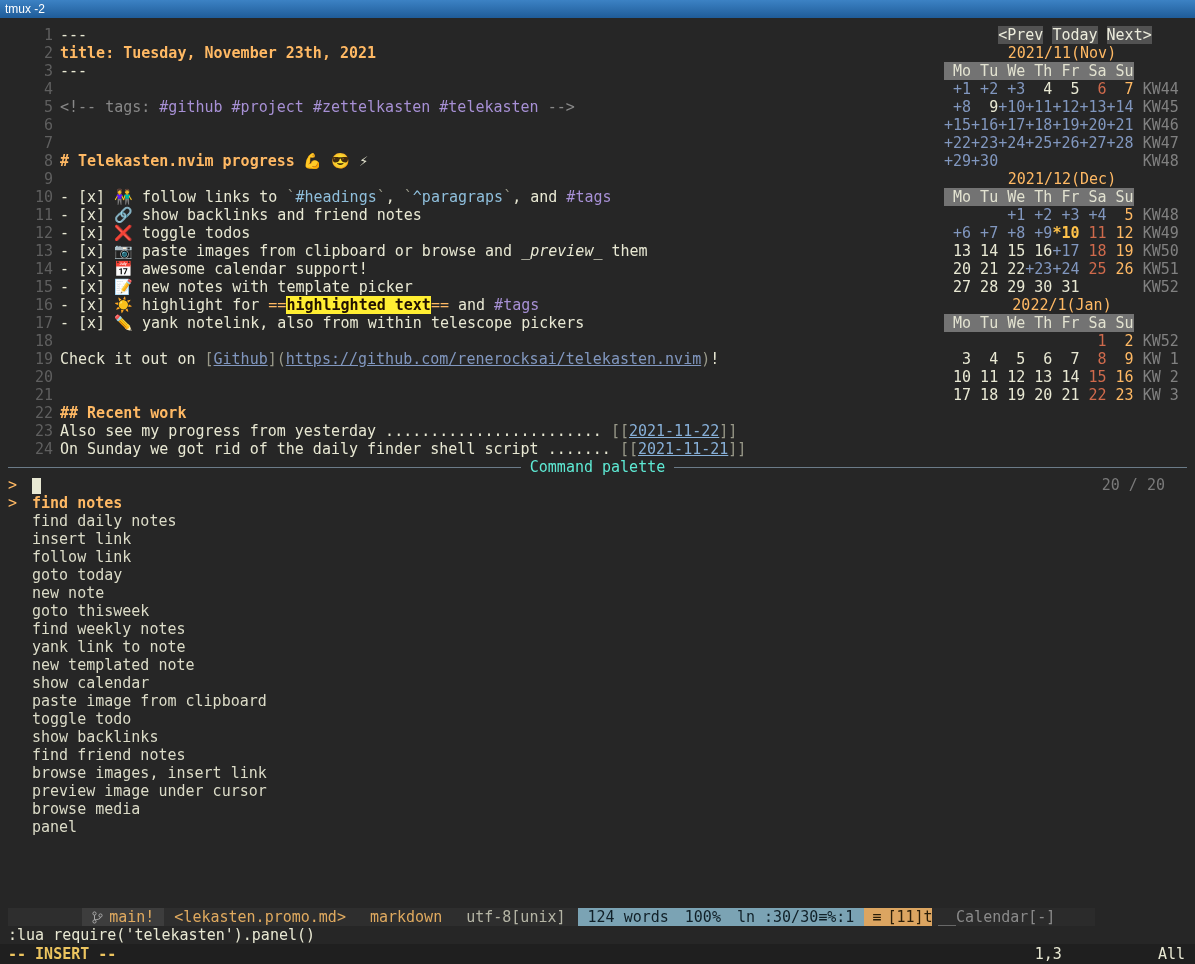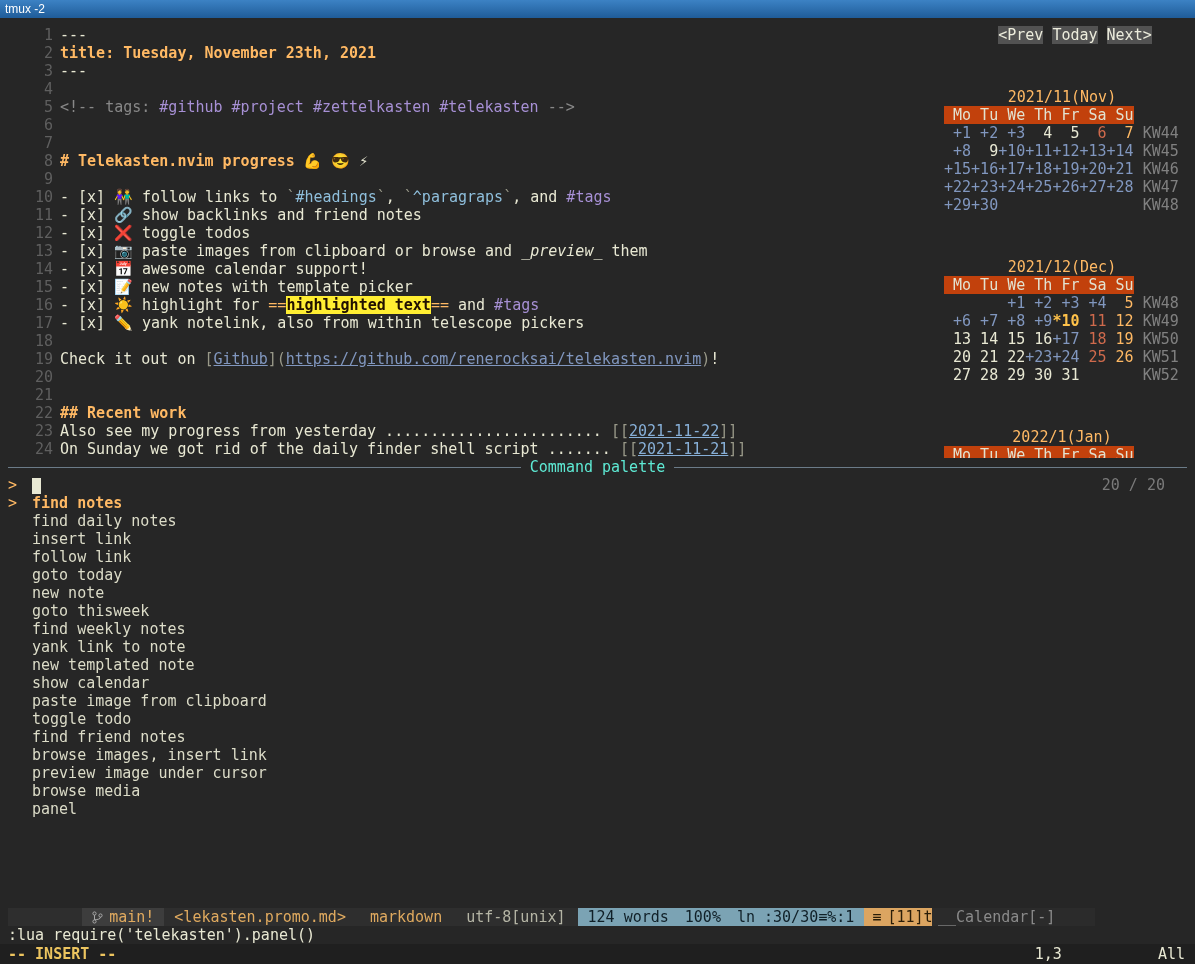--- a/index.html
+++ b/index.html
@@ -32,23 +32,23 @@
   .s-punct  { color:#999989; }
   .s-link   { color:#8197bf; text-decoration:underline; }
   .s-url    { color:#8197bf; text-decoration:underline; }
   .s-date   { color:#87afd7; text-decoration:underline; }
   .s-hl     { background:#ffee32; color:#201000; font-weight:bold; }
   .s-hlmark { color:#ffb964; }
 
   
   .calendar { flex:1; overflow:hidden; }
   .cal-line { height:18px; white-space:pre; width:236px; }
-  .cal-center { text-align:center;margin-top:44px; }
+  .cal-center { text-align:center; }
   .cal-title { color:#ffb964; }
-  .cal-head  { background:#c2410c; color:#e2e2d0; }
+  .cal-head  { background:#737373; color:#e2e2d0; }
   .cal-btn   { background:#525252; color:#ececdc; }
   .cal-kw    { color:#808080; }
   .cal-note  { color:#8197bf; }
   .cal-day   { color:#e8e8d3; }
   .cal-sat   { color:#cf6a4c; }
   .cal-sun   { color:#ffb964; }
   .cal-today { color:#ffc24a; font-weight:bold; }
 
   
   .divider { flex:0 0 18px; height:18px; display:flex; align-items:center; padding-right:8px; }
@@ -148,20 +148,21 @@
         <div class="p-item">follow link</div>
         <div class="p-item">goto today</div>
         <div class="p-item">new note</div>
         <div class="p-item">goto thisweek</div>
         <div class="p-item">find weekly notes</div>
         <div class="p-item">yank link to note</div>
         <div class="p-item">new templated note</div>
         <div class="p-item">show calendar</div>
         <div class="p-item">paste image from clipboard</div>
         <div class="p-item">toggle todo</div>
+        <div class="p-item">show backlinks</div>
         <div class="p-item">find friend notes</div>
         <div class="p-item">browse images, insert link</div>
         <div class="p-item">preview image under cursor</div>
         <div class="p-item">browse media</div>
         <div class="p-item">panel</div>
       </div>
 
     <div class="filler"></div>
 
     <div class="statusline">

